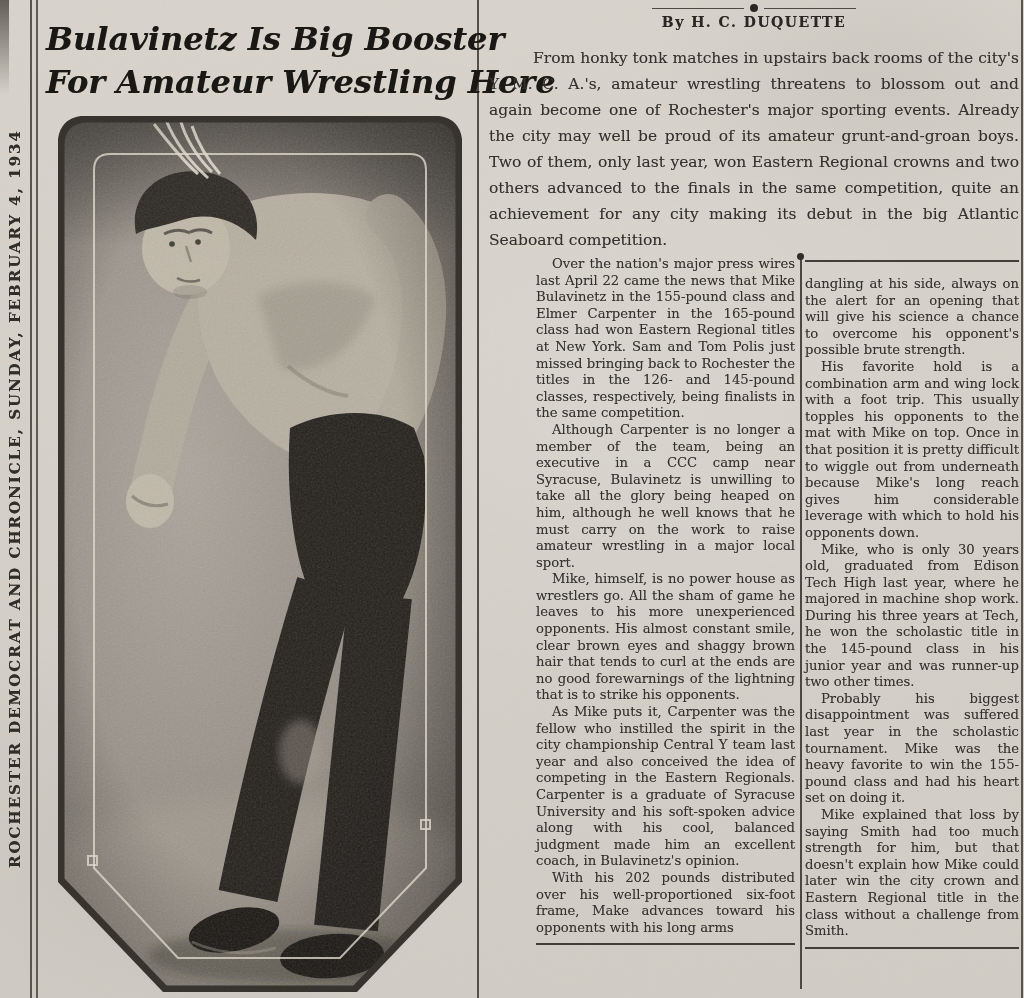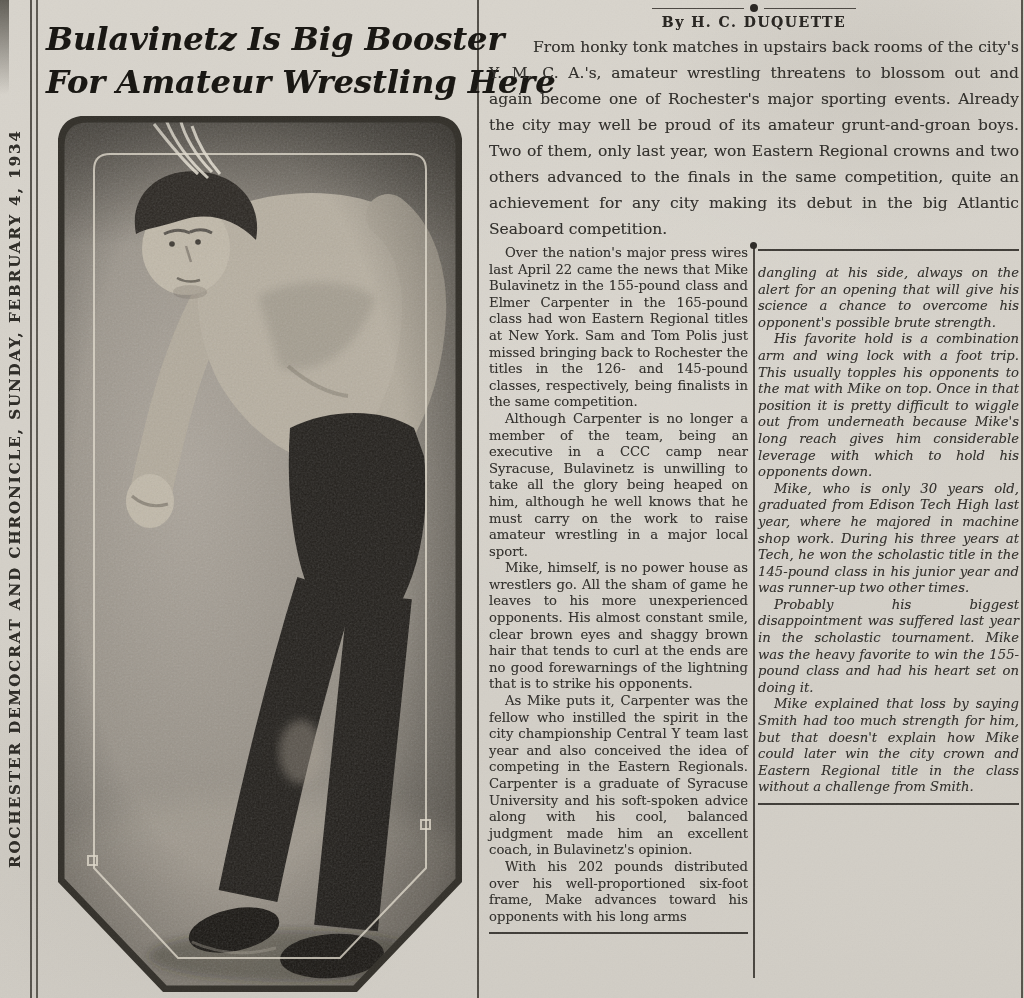--- a/index.html
+++ b/index.html
@@ -38,27 +38,27 @@
   .photo-frame svg{display:block;}
 
   
   .right-col{position:absolute;left:489px;top:0;width:530px;height:998px;}
   .art-title{text-align:center;font-size:19px;font-weight:bold;letter-spacing:2.5px;
     padding-top:5px;color:#26231f;text-shadow:0 0 .5px rgba(38,35,31,.5);}
   .ornament{display:flex;align-items:center;justify-content:center;gap:6px;margin:4px 0 2px;}
   .orn-line{width:92px;height:1px;background:#4a4641;}
   .orn-dot{width:8px;height:8px;border-radius:50%;background:#26231f;}
   .byline{text-align:center;font-weight:bold;font-size:14px;letter-spacing:1.5px;
-    color:#26231f;margin-bottom:4px;text-shadow:0 0 .5px rgba(38,35,31,.5);}
+    color:#26231f;margin-bottom:15px;text-shadow:0 0 .5px rgba(38,35,31,.5);}
   .lead{font-size:15.5px;line-height:26px;text-align:justify;text-indent:44px;
     margin:0 0 3px;color:#302e2a;text-shadow:0 0 .5px rgba(48,46,42,.35);}
-  .cols{display:flex;margin-top:2px;height:733px;}
+  .cols{display:flex;margin-top:2px;height:733px;margin-left:47px;}
   .col{box-sizing:border-box;}
   .col-a{width:259px;}
-  .col-b{flex:1;font-style:italic;}
+  .col-b{flex:1;}
   .col p{font-size:13.2px;line-height:16.6px;text-align:justify;text-indent:16px;
     margin:0;color:#312f2b;text-shadow:0 0 .5px rgba(49,47,43,.35);}
   .col-b p.cont{text-indent:0;}
   .col-rule{width:2px;background:#48443e;margin:0 3px 0 5px;position:relative;}
   .col-rule::before{content:'';position:absolute;top:-3px;left:-3px;width:7px;height:7px;
     background:#2c2925;border-radius:50%;}
   .col-top-rule{height:2px;background:#3e3b36;margin:4px 0 14px;}
   .col-bottom-rule{height:2px;background:#3e3b36;margin-top:7px;}
 
   .page-grain{position:absolute;left:0;top:0;pointer-events:none;}

